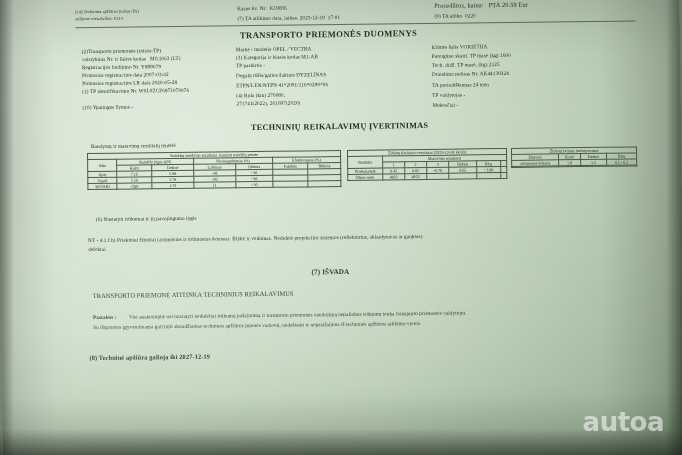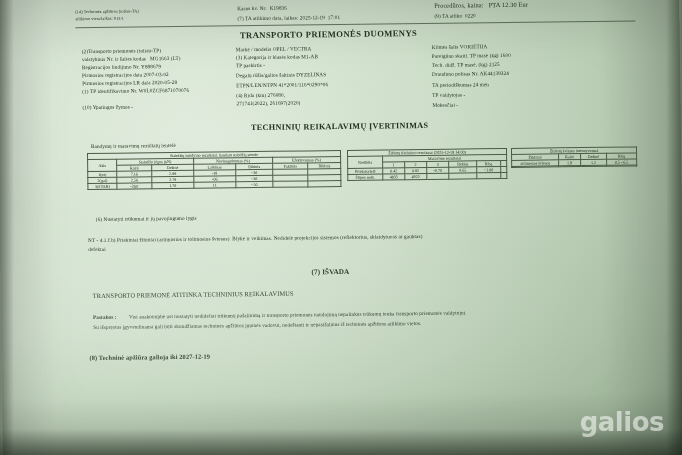--- a/index.html
+++ b/index.html
@@ -136,21 +136,21 @@
   <div class="paper"></div>
 
   <div class="content">
 
     <div class="t sz4" style="left:78px; top:6px;">(14) Techninės apžiūros (toliau-TA)</div>
     <div class="t sz4" style="left:78px; top:13px;">atlikimo vieta/laikas: 013/1</div>
 
     <div class="t sz5" style="left:240px; top:4px;">Kasos kv. Nr:  K19836</div>
     <div class="t sz5" style="left:240px; top:14px;">(7) TA atlikimo data, laikas: 2025-12-19  17:01</div>
 
-    <div class="t sz6" style="left:437px; top:3px;">Procedūros, kaina:   PTA 12.30 Eur</div>
+    <div class="t sz6" style="left:437px; top:3px;">Procedūros, kaina:   PTA 20.59 Eur</div>
     <div class="t sz5" style="left:437px; top:14px;">(9) TA atliko  0220</div>
 
     <div class="hline" style="left:78px; top:24px; width:560px;"></div>
 
     <div class="t hdr center" style="left:176px; top:29px; width:310px;">TRANSPORTO PRIEMONĖS DUOMENYS</div>
 
     <div class="t sz5" style="left:84px; top:45px;">(2)Transporto priemonės (toliau-TP)</div>
     <div class="t sz5" style="left:84px; top:53px;">valstybinis Nr. ir šalies kodas   MG1663 (LT)</div>
     <div class="t sz5" style="left:84px; top:61px;">Registracijos liudijimo Nr. Y888679</div>
     <div class="t sz5" style="left:84px; top:69px;">Pirmosios registracijos data 2007-03-02</div>
@@ -304,14 +304,14 @@
 
     <div class="t sz6 bold" style="left:88px; top:351px;">(8) Techninė apžiūra galioja iki 2027-12-19</div>
 
   </div>
 
   <div class="glare"></div>
   <div class="edge-dark-left"></div>
   <div class="edge-dark-right"></div>
   <div class="edge-dark-bottom"></div>
 
-  <div class="logo">galios</div>
+  <div class="logo">autoa</div>
 </div>
 
 </body></html>

